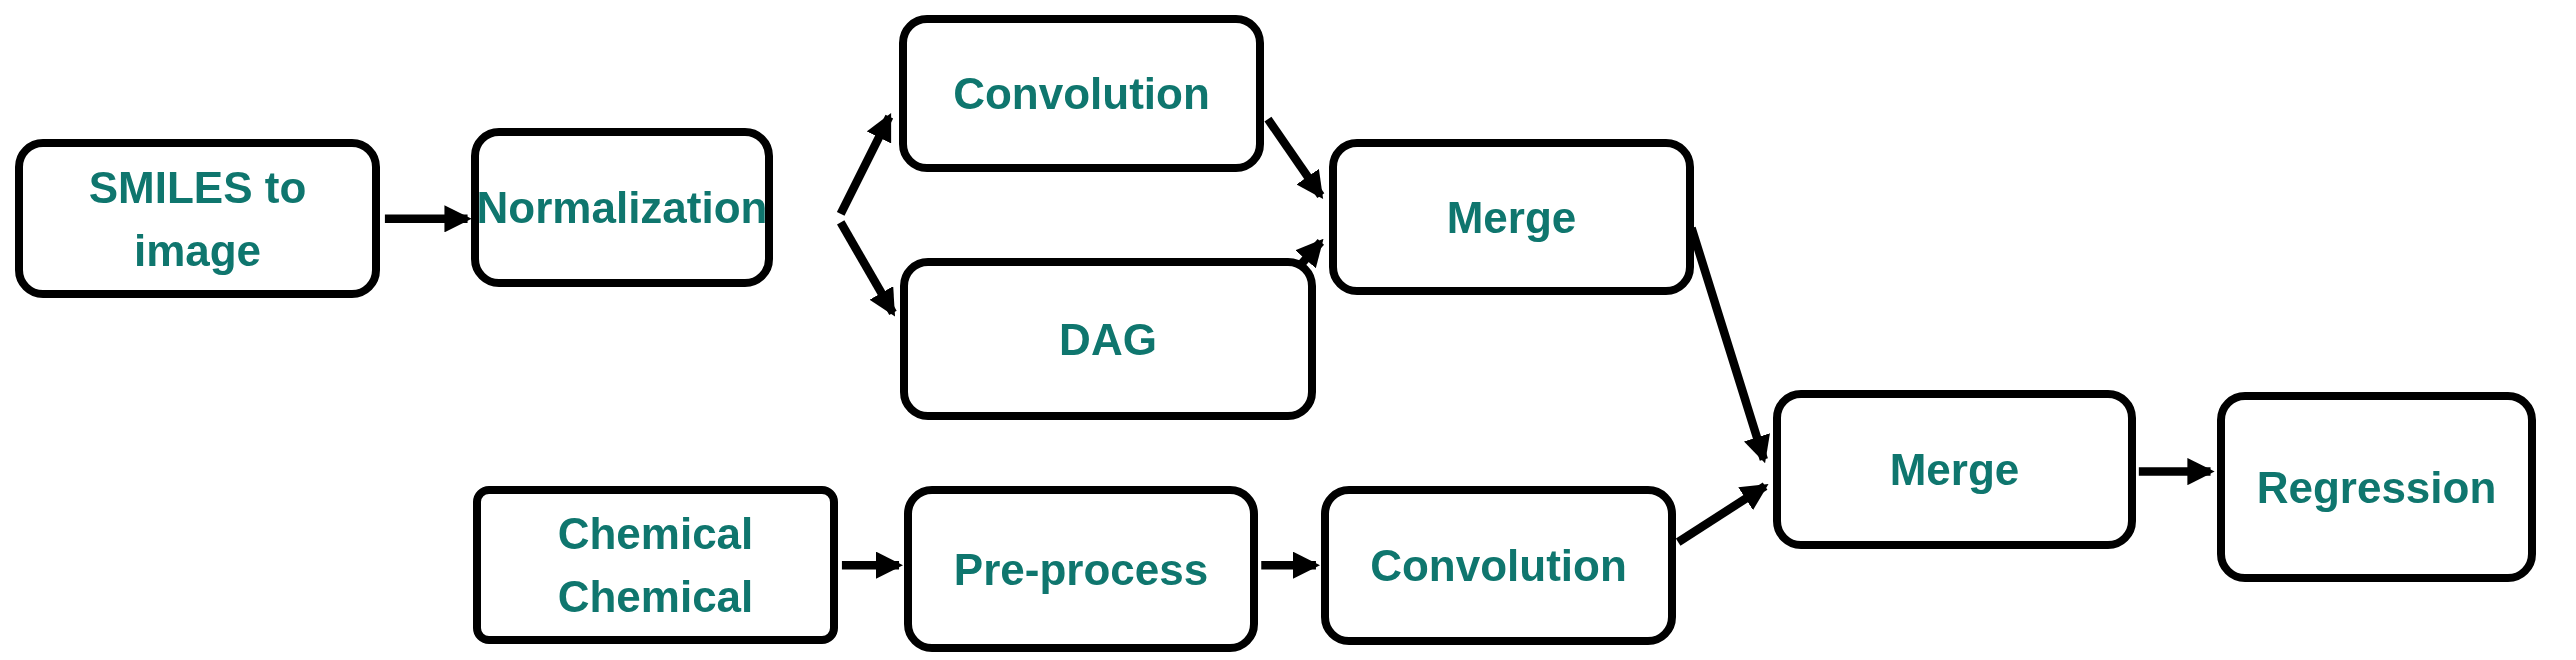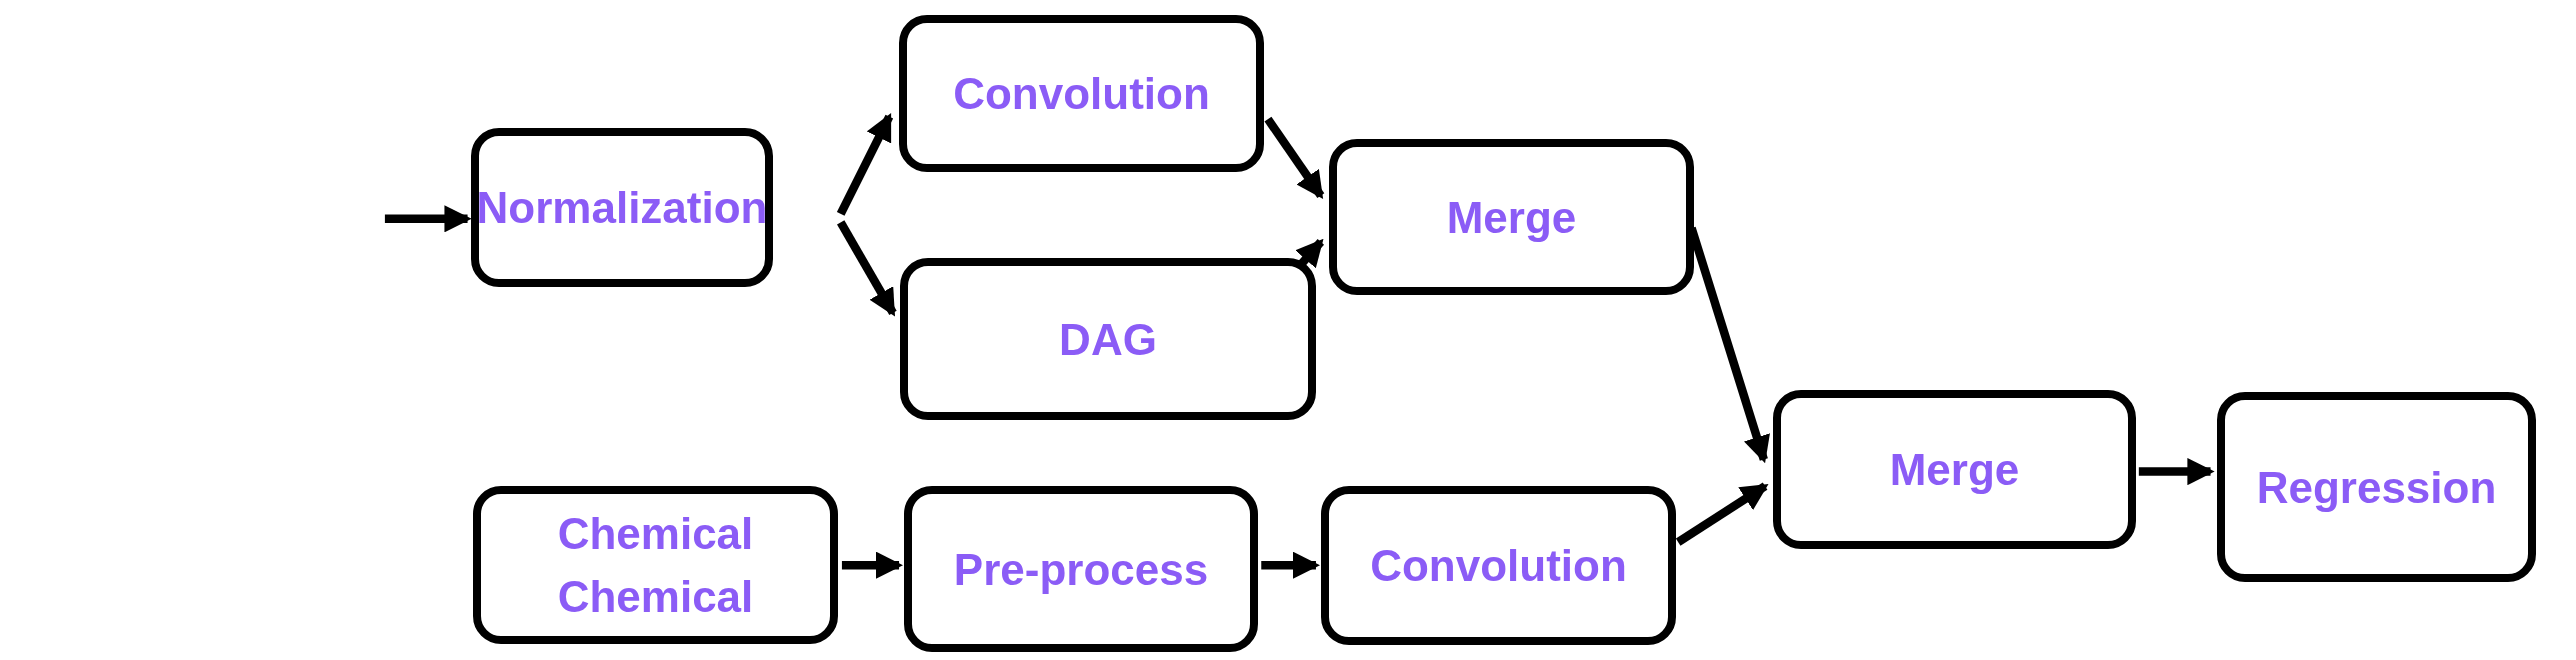--- a/index.html
+++ b/index.html
@@ -23,29 +23,29 @@
     border-radius: 28px;
     background: #ffffff;
     display: flex;
     flex-direction: column;
     align-items: center;
     justify-content: center;
     text-align: center;
     font-weight: bold;
     font-size: 44px;
     line-height: 63px;
-    color: #8b5cf6;
+    color: #0f766e;
     white-space: nowrap;
   }
   #n-smiles { left: 15px;   top: 139px; width: 365px; height: 159px; }
   #n-norm   { left: 471px;  top: 128px; width: 302px; height: 159px; }
   #n-conv1  { left: 899px; top: 15px;  width: 365px; height: 157px; }
   #n-dag    { left: 900px; top: 258px; width: 416px; height: 162px; }
   #n-merge1 { left: 1329px; top: 139px; width: 365px; height: 156px; }
-  #n-chem   { left: 473px;  top: 486px; width: 365px; height: 158px; }
+  #n-chem   { left: 473px;  top: 486px; width: 365px; height: 158px; border-radius: 16px; }
   #n-pre    { left: 904px; top: 486px; width: 354px; height: 166px; }
   #n-conv2  { left: 1321px; top: 486px; width: 355px; height: 159px; }
   #n-merge2 { left: 1773px; top: 390px; width: 363px; height: 159px; }
   #n-reg    { left: 2217px; top: 392px; width: 319px; height: 190px; text-align: center; }
 </style>
 </head>
 <body>
 
 <div class="canvas">
 
@@ -60,20 +60,24 @@
     <line x1="1382" y1="366" x2="1468" y2="515" stroke="#000000" stroke-width="14" marker-end="url(#ah)"></line>
     <line x1="2085" y1="196" x2="2172" y2="322" stroke="#000000" stroke-width="14" marker-end="url(#ah)"></line>
     <line x1="2072" y1="512" x2="2172" y2="398" stroke="#000000" stroke-width="14" marker-end="url(#ah)"></line>
     <line x1="1384" y1="930" x2="1478" y2="930" stroke="#000000" stroke-width="14" marker-end="url(#ah)"></line>
     <line x1="2074" y1="930" x2="2164" y2="930" stroke="#000000" stroke-width="14" marker-end="url(#ah)"></line>
     <line x1="2760" y1="892" x2="2903" y2="800" stroke="#000000" stroke-width="14" marker-end="url(#ah)"></line>
     <line x1="2782" y1="375" x2="2901" y2="756" stroke="#000000" stroke-width="14" marker-end="url(#ah)"></line>
     <line x1="3518" y1="776" x2="3636" y2="776" stroke="#000000" stroke-width="14" marker-end="url(#ah)"></line>
   </svg>
 
+  <div class="node" id="n-smiles">
+    <span>SMILES to</span>
+    <span>image</span>
+  </div>
 
   <div class="node" id="n-norm">
     <span>Normalization</span>
   </div>
 
   <div class="node" id="n-conv1">
     <span>Convolution</span>
   </div>
 
   <div class="node" id="n-dag">

